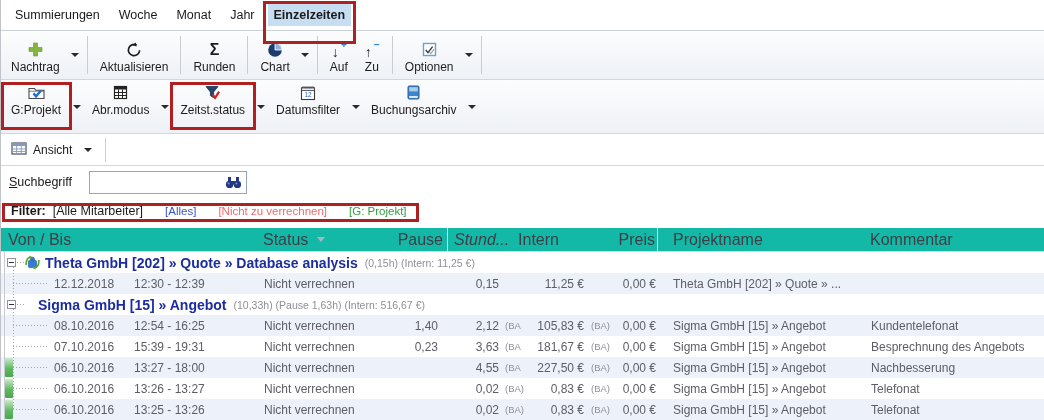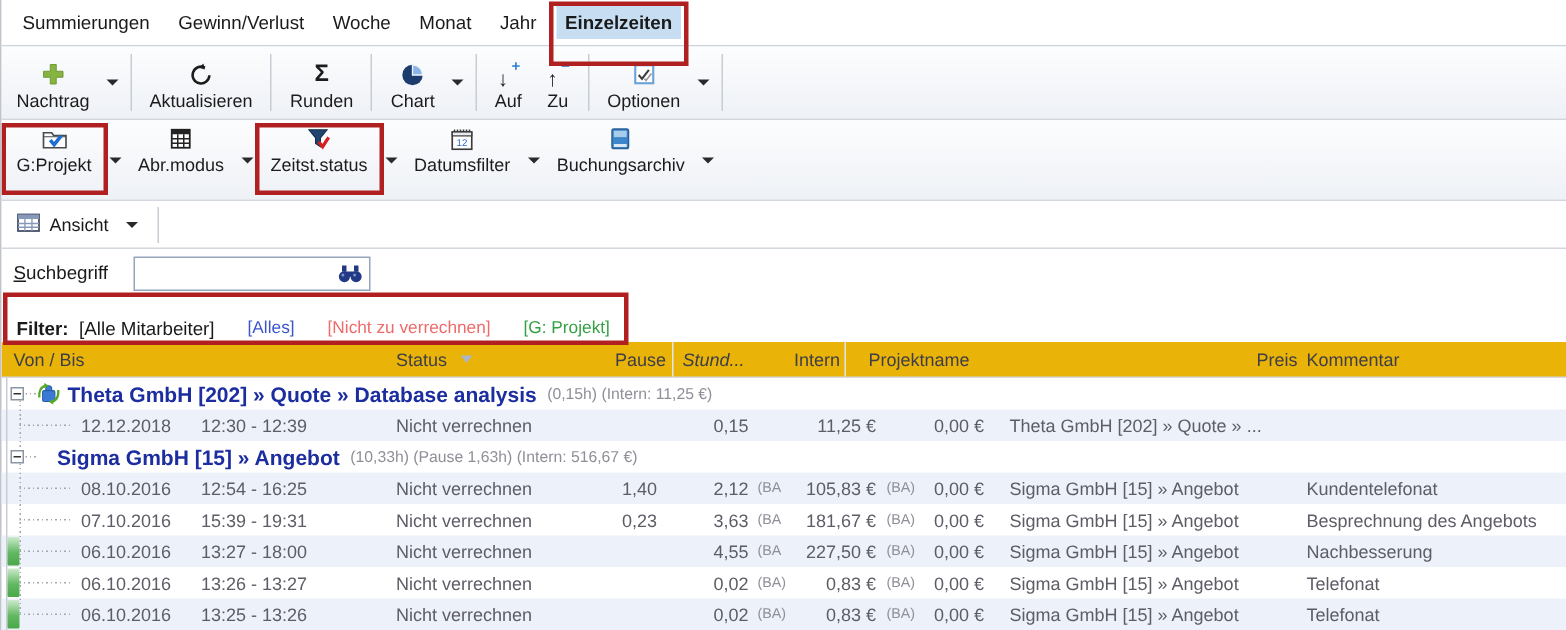--- a/index.html
+++ b/index.html
@@ -49,29 +49,29 @@
                font-size:12.5px; }
   .search-label { width:80px; }
   .search-box { width:158px; height:23px; border:1px solid #93a6bc; display:flex;
                 align-items:center; background:#fff; }
   .search-box input { border:0; outline:0; flex:1; min-width:0; font:inherit; padding:0 4px;
                 background:transparent; }
   .search-box .binoc { margin-right:4px; display:flex; }
   
   .filterbar { height:30px; display:flex; align-items:center; padding-left:6px; font-size:12.5px; }
   .filter-inner { display:inline-flex; align-items:center; gap:7px; position:relative;
-                  padding:16px 10px 4px 4px; }
+                  padding:0 10px 4px 4px; }
   .filter-inner::before { content:""; position:absolute; left:-5px; right:-2px; top:-1px;
                   bottom:0; border:3px solid #b02020; pointer-events:none; z-index:9; }
   .filter-label { font-weight:bold; }
   .fitem { white-space:nowrap; font-size:11.5px; }
   .fitem.large { font-size:12.5px; }
   
-  .thead { height:24px; display:flex; align-items:center; font-size:12px; color:#3e3e48;
-           border-bottom:1px solid #d6dae0; background:#eab308; }
+  .thead { height:24px; display:flex; align-items:center; font-size:16px; color:#3e3e48;
+           border-bottom:1px solid #d6dae0; background:#14b8a6;justify-content:flex-end; }
   .hc { white-space:nowrap; overflow:hidden; height:100%; display:flex; align-items:center;
         flex:none; }
   .hc.r { justify-content:flex-end; }
   .hc.divl { border-left:1px solid #e2e5ea; }
   .sortcaret { width:0; height:0; border-left:4.5px solid transparent;
         border-right:4.5px solid transparent; border-top:5px solid #a9b6c6; margin-left:9px; }
   .tbody { position:relative; height:168px; }
   .tbody::before { content:""; position:absolute; left:3px; top:0; bottom:0; width:1px;
         background:#c9cdd3; z-index:5; }
   .row { display:flex; height:21px; align-items:center; font-size:12px; color:#5d5d67;
@@ -114,21 +114,20 @@
   .gname { font-weight:bold; font-size:14px; color:#1c2da0; white-space:nowrap; }
   .gname.noicon { margin-left:13px; }
   .gsum { font-size:10.5px; color:#8f8f99; margin-left:7px; padding-top:1px; white-space:nowrap; }
 </style>
 </head>
 <body>
 
 <div class="screen">
   <div class="tabbar" id="tabs">
       <div class="tab">Summierungen</div>
-      <div class="tab">Gewinn/Verlust</div>
       <div class="tab">Woche</div>
       <div class="tab">Monat</div>
       <div class="tab">Jahr</div>
       <div class="tab sel">Einzelzeiten</div>
     </div>
 
   <div class="tb tb1" id="tb1">
       <div class="tbtn">
         <span class="ic">
           <svg width="17" height="17" viewBox="0 0 17 17">
@@ -329,25 +328,25 @@
       </div>
       <div class="hc r" style="width: 59px; padding: 0px 4px 0px 0px;">
         <span>Pause</span>
       </div>
       <div class="hc divl" style="width: 70px; padding: 0px 0px 0px 6px; font-style: italic;">
         <span>Stund...</span>
       </div>
       <div class="hc r" style="width: 45px; padding: 0px 3px 0px 0px;">
         <span>Intern</span>
       </div>
+      <div class="hc r" style="width: 95px; padding: 0px 2px 0px 0px;">
+        <span>Preis</span>
+      </div>
       <div class="hc divl" style="width: 209px; padding: 0px 0px 0px 15px;">
         <span>Projektname</span>
-      </div>
-      <div class="hc r" style="width: 95px; padding: 0px 2px 0px 0px;">
-        <span>Preis</span>
       </div>
       <div class="hc" style="width: 178px; padding: 0px 0px 0px 4px;">
         <span>Kommentar</span>
       </div>
     </div>
   <div class="tbody" id="tbody">
       <div class="row group">
         <div class="ebox"></div>
         <div class="tv lower"></div>
         <div class="gh"></div>

